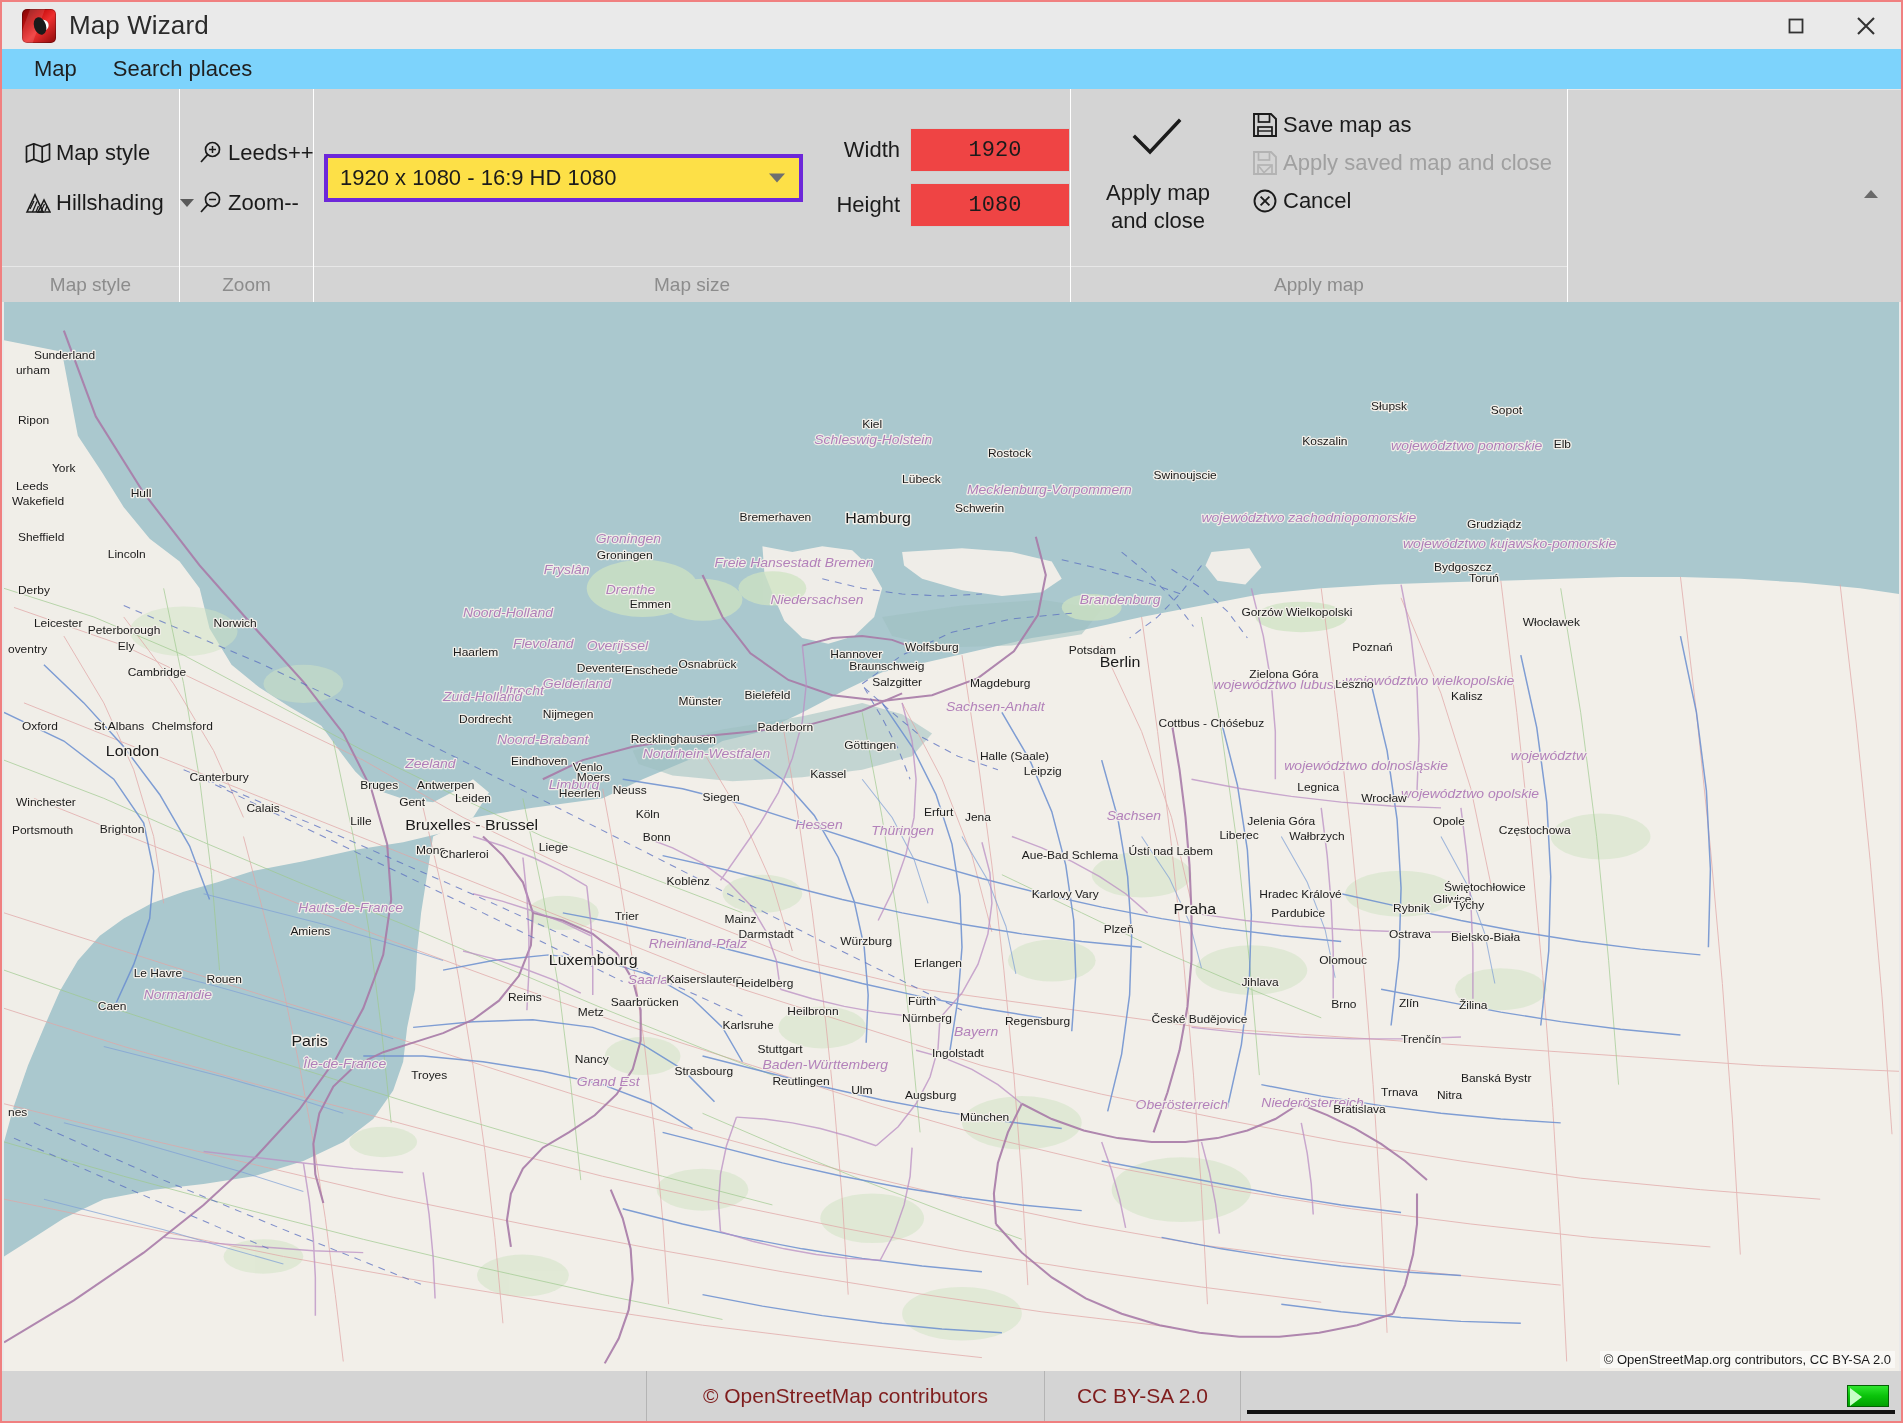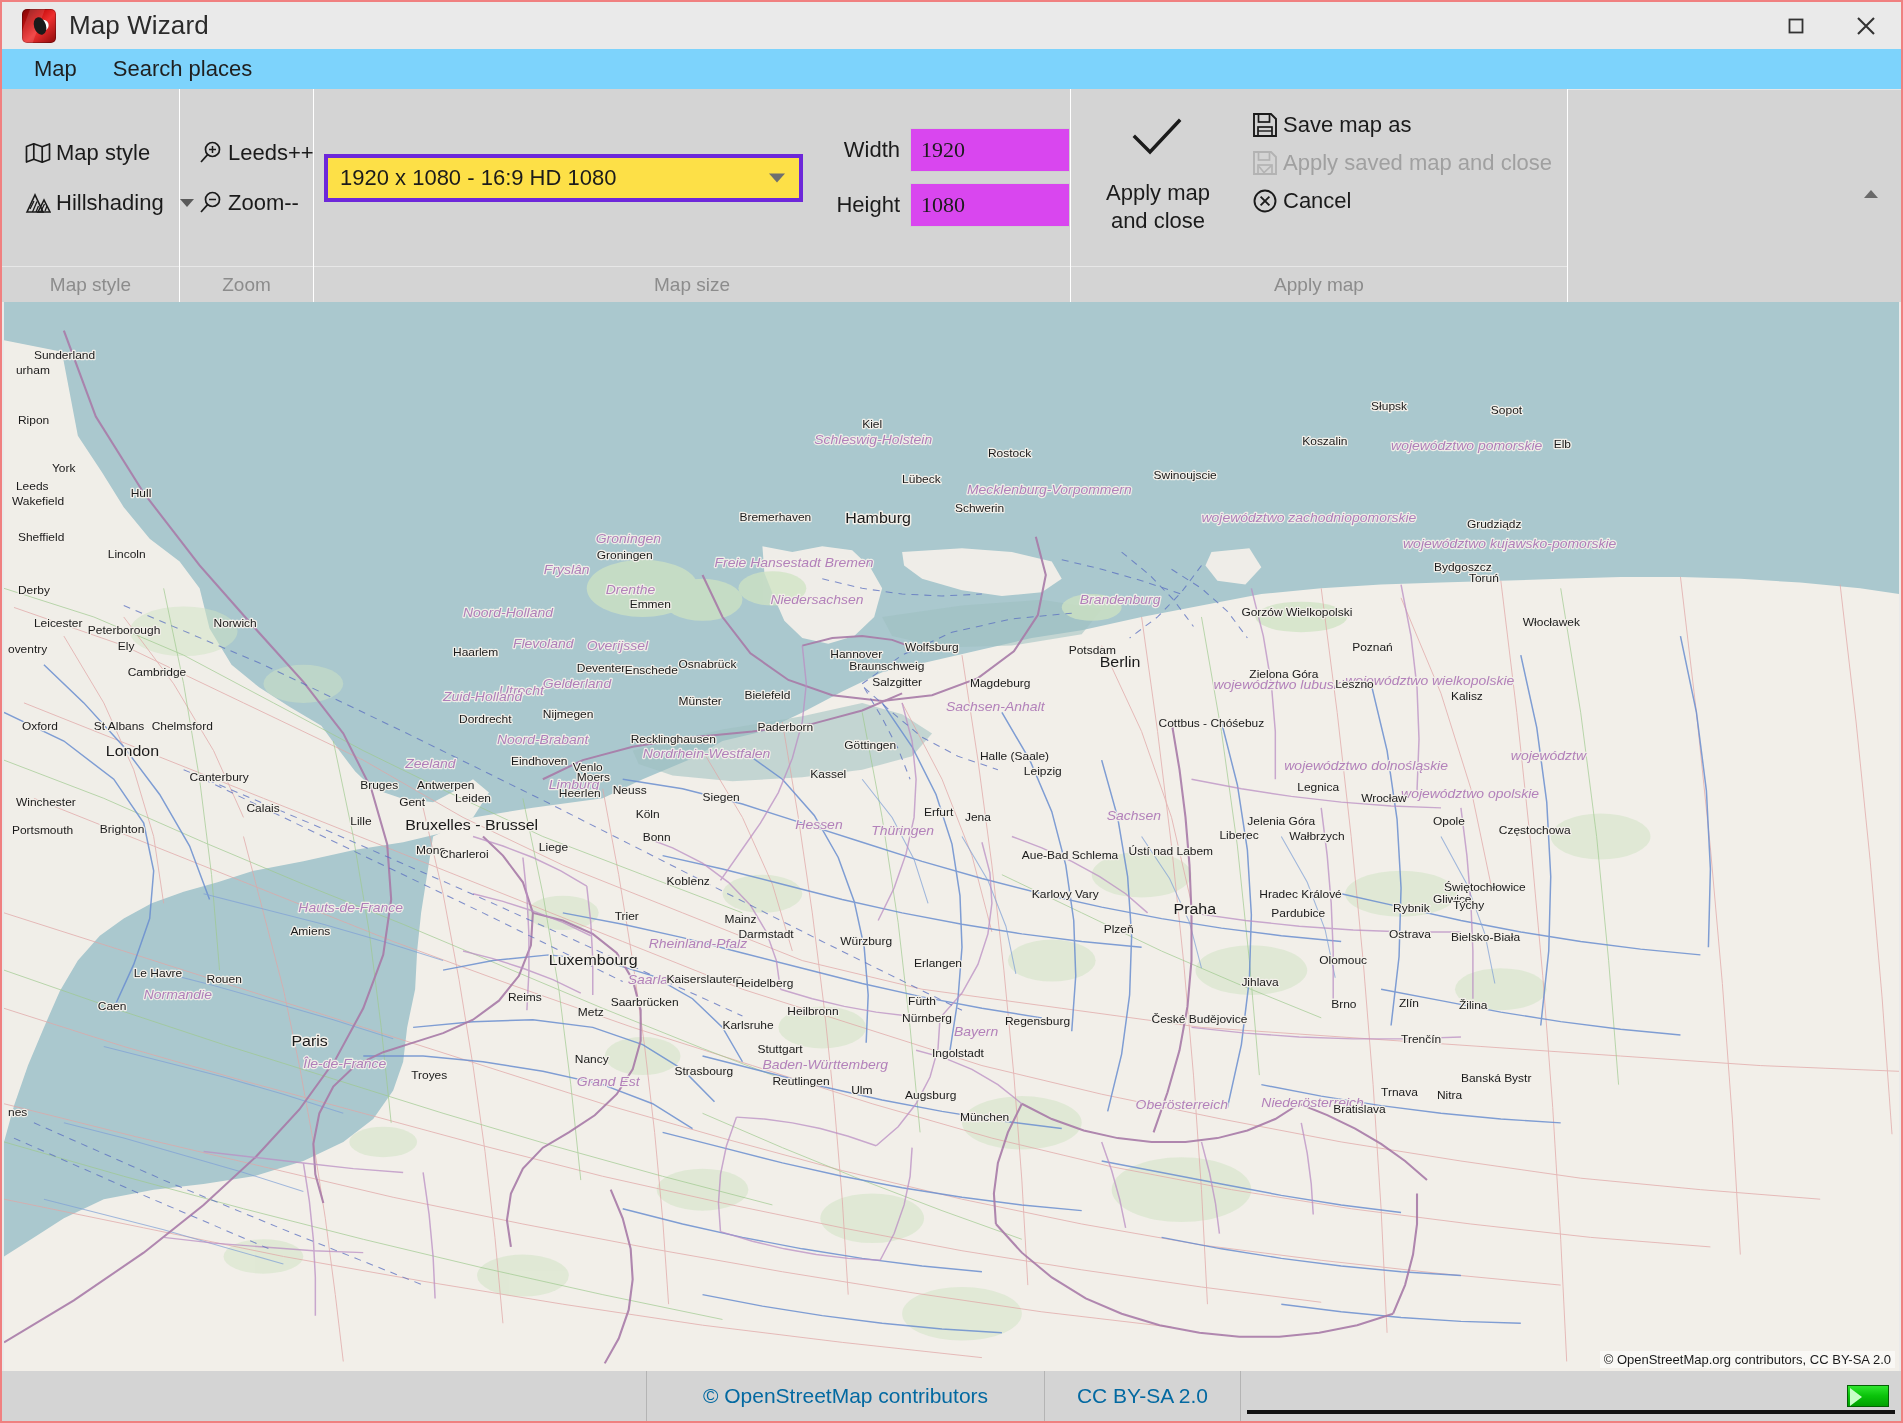--- a/index.html
+++ b/index.html
@@ -195,27 +195,28 @@
   .dimrow { display: flex; align-items: center; gap: 10px; }
   .dimlabel {
     font-size: 22px;
     color: #1b1b1b;
     width: 74px;
     text-align: right;
   }
   .dimfield {
     width: 160px;
     height: 44px;
-    background: #d946ef;
+    background: #ef4444;
     border: 1px solid #cfcfcf;
     font-size: 22px;
     color: #1b1b1b;
     padding-left: 10px;
-    font-family: Liberation Serif, serif;
+    font-family: Liberation Mono, monospace;
     outline: none;
+    text-align: center;
   }
 
   
   .apply-inner {
     display: flex;
     align-items: flex-start;
     width: 100%;
     height: 100%;
     padding-top: 16px;
   }
@@ -276,21 +277,21 @@
     background: #d4d4d4;
     display: flex;
     align-items: stretch;
     flex: 0 0 auto;
   }
   .sb-cell {
     display: flex;
     align-items: center;
     justify-content: center;
     font-size: 21px;
-    color: #0369a1;
+    color: #7f1d1d;
     border-left: 1px solid #b4b4b4;
     padding: 8px 14px;
   }
   .sb-spacer { flex: 0 0 644px; border-left: none; }
   .sb-osm { flex: 0 0 398px; }
   .sb-lic { flex: 0 0 196px; }
   .sb-prog {
     flex: 1 1 auto;
     position: relative;
     border-left: 1px solid #b4b4b4;

